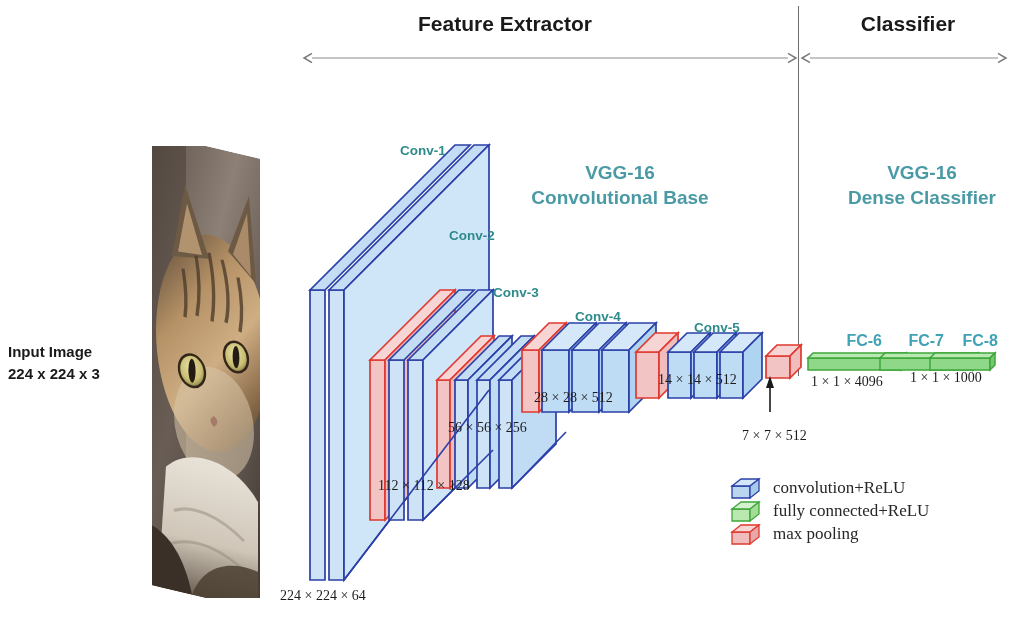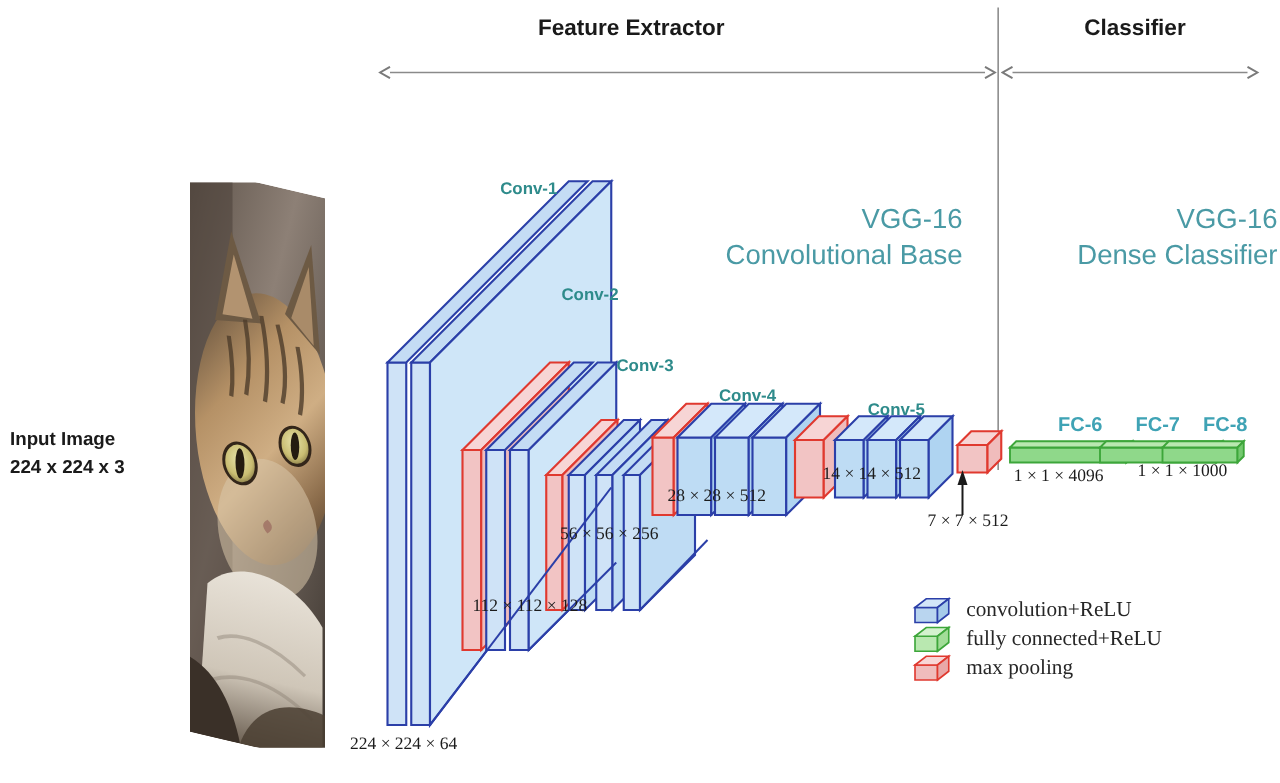--- a/index.html
+++ b/index.html
@@ -7,31 +7,31 @@
     width:1024px;height:626px;background:#ffffff;
     font-family:"Liberation Sans", sans-serif;
     overflow:hidden;position:relative;
   }
   #stage{position:absolute;left:0;top:0;width:1024px;height:626px;}
   .abs{position:absolute;}
 
   
   .sec-title{
     font-family:"Liberation Sans", sans-serif;
-    font-size:18px;font-weight:600;color:#1a1a1a;
+    font-size:21px;font-weight:600;color:#1a1a1a;
     text-align:center;white-space:nowrap;
   }
   .divider{
     position:absolute;background:#6e6e6e;width:1.4px;
   }
 
   
   .teal-title{
-    color:#4a9aa5;font-weight:400;font-size:22px;
-    text-align:right;line-height:1.32;white-space:nowrap;
+    color:#4a9aa5;font-weight:700;font-size:19px;
+    text-align:center;line-height:1.32;white-space:nowrap;
     font-family:"Liberation Sans", sans-serif;
   }
   .conv-label{
     color:#2e8b8b;font-weight:600;font-size:13.5px;
     white-space:nowrap;text-align:center;
     font-family:"Liberation Sans", sans-serif;
   }
   .fc-label{
     color:#3fa3b5;font-weight:600;font-size:16px;
     white-space:nowrap;text-align:right;
@@ -321,21 +321,21 @@
   <div class="conv-label abs" style="left:437px;top:228px;width:70px;">Conv-2</div>
   <div class="conv-label abs" style="left:481px;top:285px;width:70px;">Conv-3</div>
   <div class="conv-label abs" style="left:563px;top:309px;width:70px;">Conv-4</div>
   <div class="conv-label abs" style="left:682px;top:320px;width:70px;">Conv-5</div>
 
   <div class="dim abs" style="left:280px;top:588px;">224 × 224 × 64</div>
   <div class="dim abs" style="left:378px;top:478px;">112 × 112 × 128</div>
   <div class="dim abs" style="left:448px;top:420px;">56 × 56 × 256</div>
   <div class="dim abs" style="left:534px;top:390px;">28 × 28 × 512</div>
   <div class="dim abs dim-sm" style="left:658px;top:372px;">14 × 14 × 512</div>
-  <div class="dim abs dim-sm" style="left:742px;top:410px;">7 × 7 × 512</div>
+  <div class="dim abs dim-sm" style="left:742px;top:428px;">7 × 7 × 512</div>
 
   <div class="fc-label abs" style="left:822px;top:332px;width:60px;">FC-6</div>
   <div class="fc-label abs" style="left:884px;top:332px;width:60px;">FC-7</div>
   <div class="fc-label abs" style="left:938px;top:332px;width:60px;">FC-8</div>
 
   <div class="dim abs dim-sm" style="left:811px;top:374px;">1 × 1 × 4096</div>
   <div class="dim abs dim-sm" style="left:910px;top:370px;">1 × 1 × 1000</div>
 
   <div class="abs" style="left:730px;top:478px;">
 

